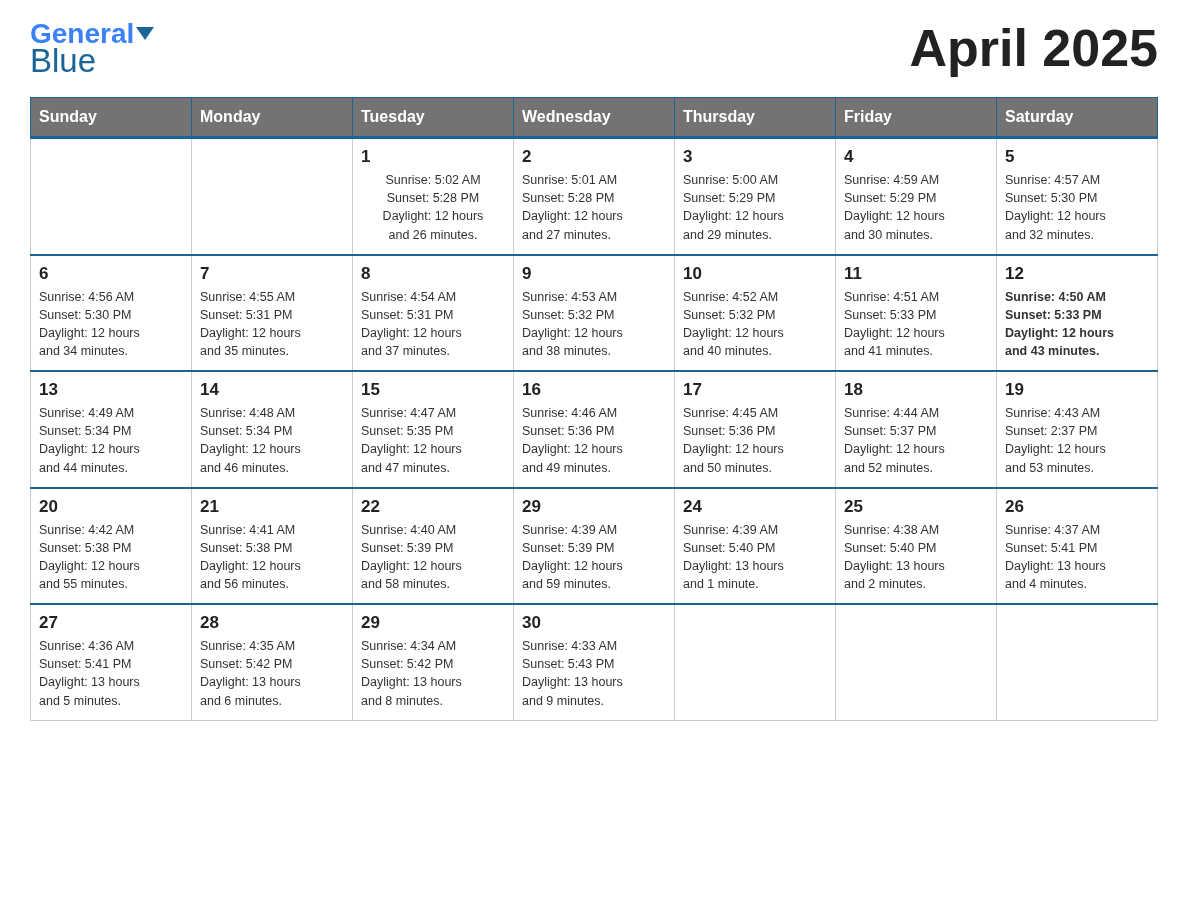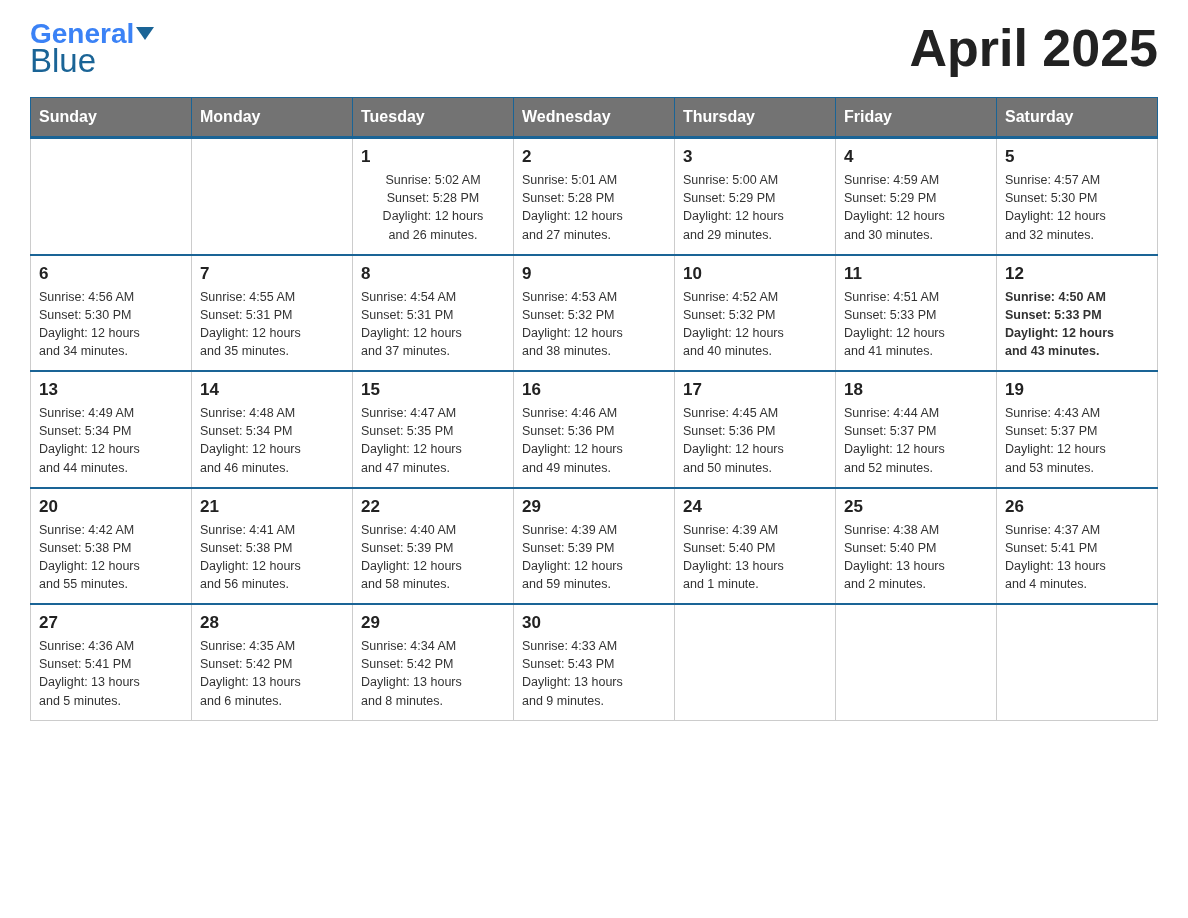--- a/index.html
+++ b/index.html
@@ -257,21 +257,21 @@
         <td>
           <div class="day-number">18</div>
           <div class="day-info" style="white-space: pre-line;">Sunrise: 4:44 AM
 Sunset: 5:37 PM
 Daylight: 12 hours
 and 52 minutes.</div>
         </td>
         <td>
           <div class="day-number">19</div>
           <div class="day-info" style="white-space: pre-line;">Sunrise: 4:43 AM
-Sunset: 5:37 PM
+Sunset: 2:37 PM
 Daylight: 12 hours
 and 53 minutes.</div>
         </td>
       </tr>
       <tr>
         <td>
           <div class="day-number">20</div>
           <div class="day-info" style="white-space: pre-line;">Sunrise: 4:42 AM
 Sunset: 5:38 PM
 Daylight: 12 hours

